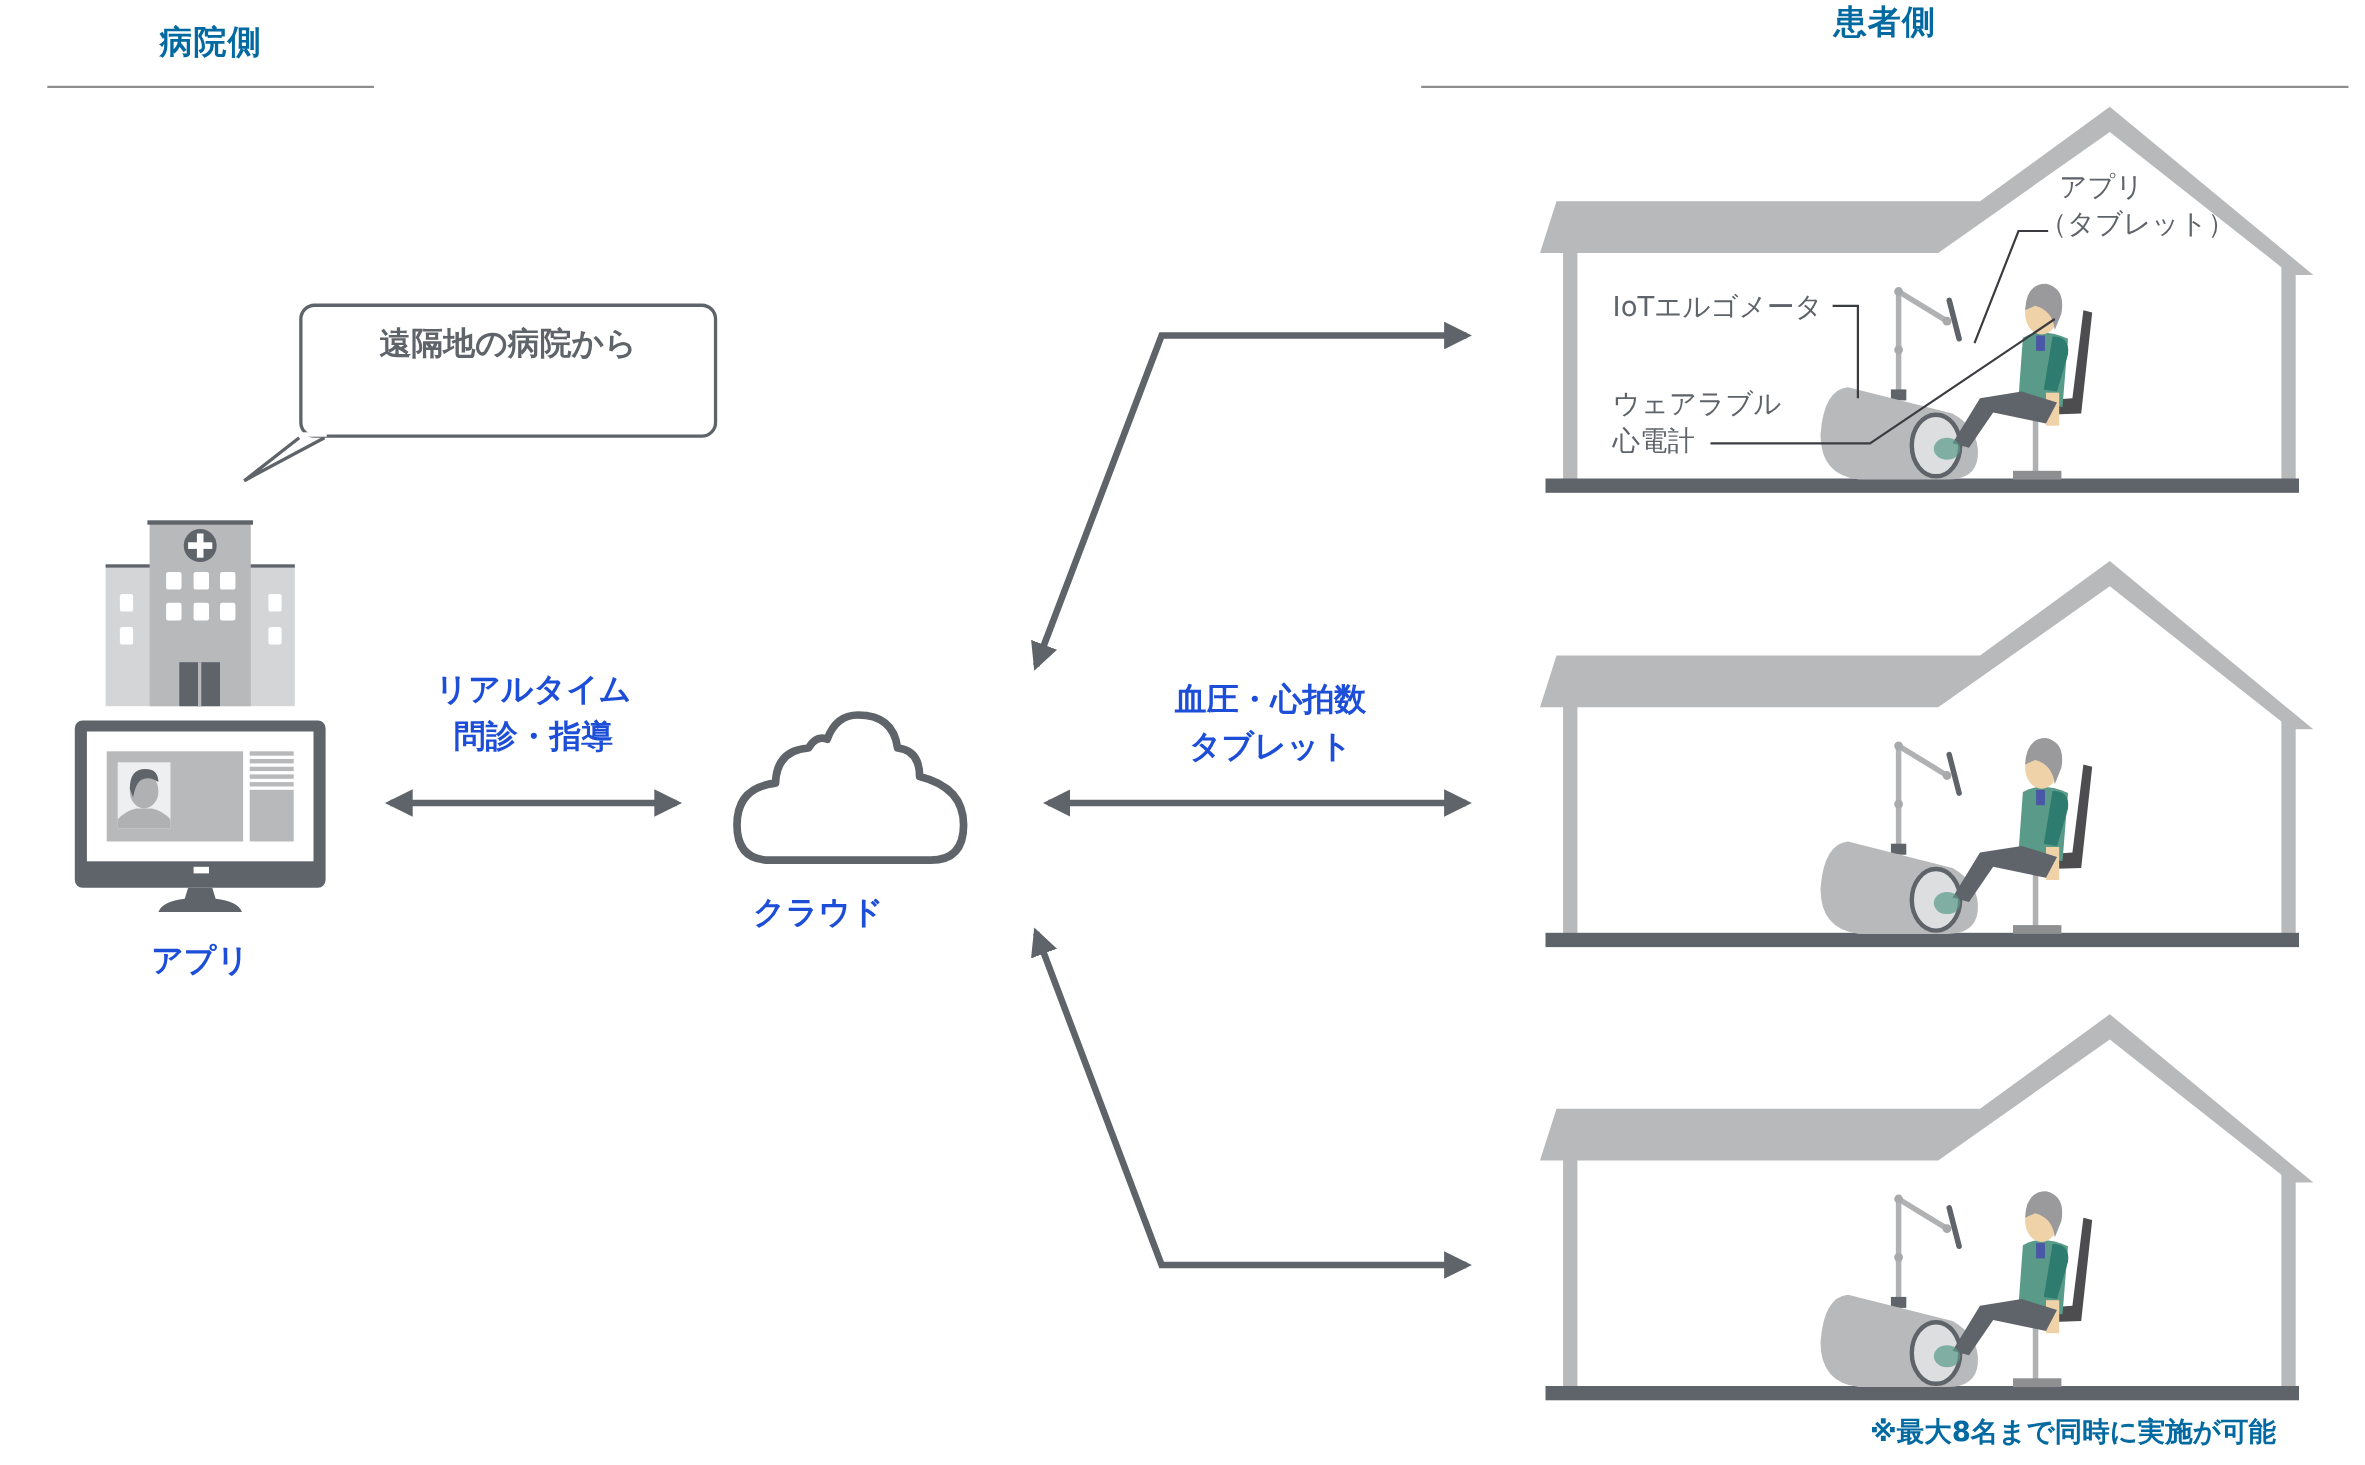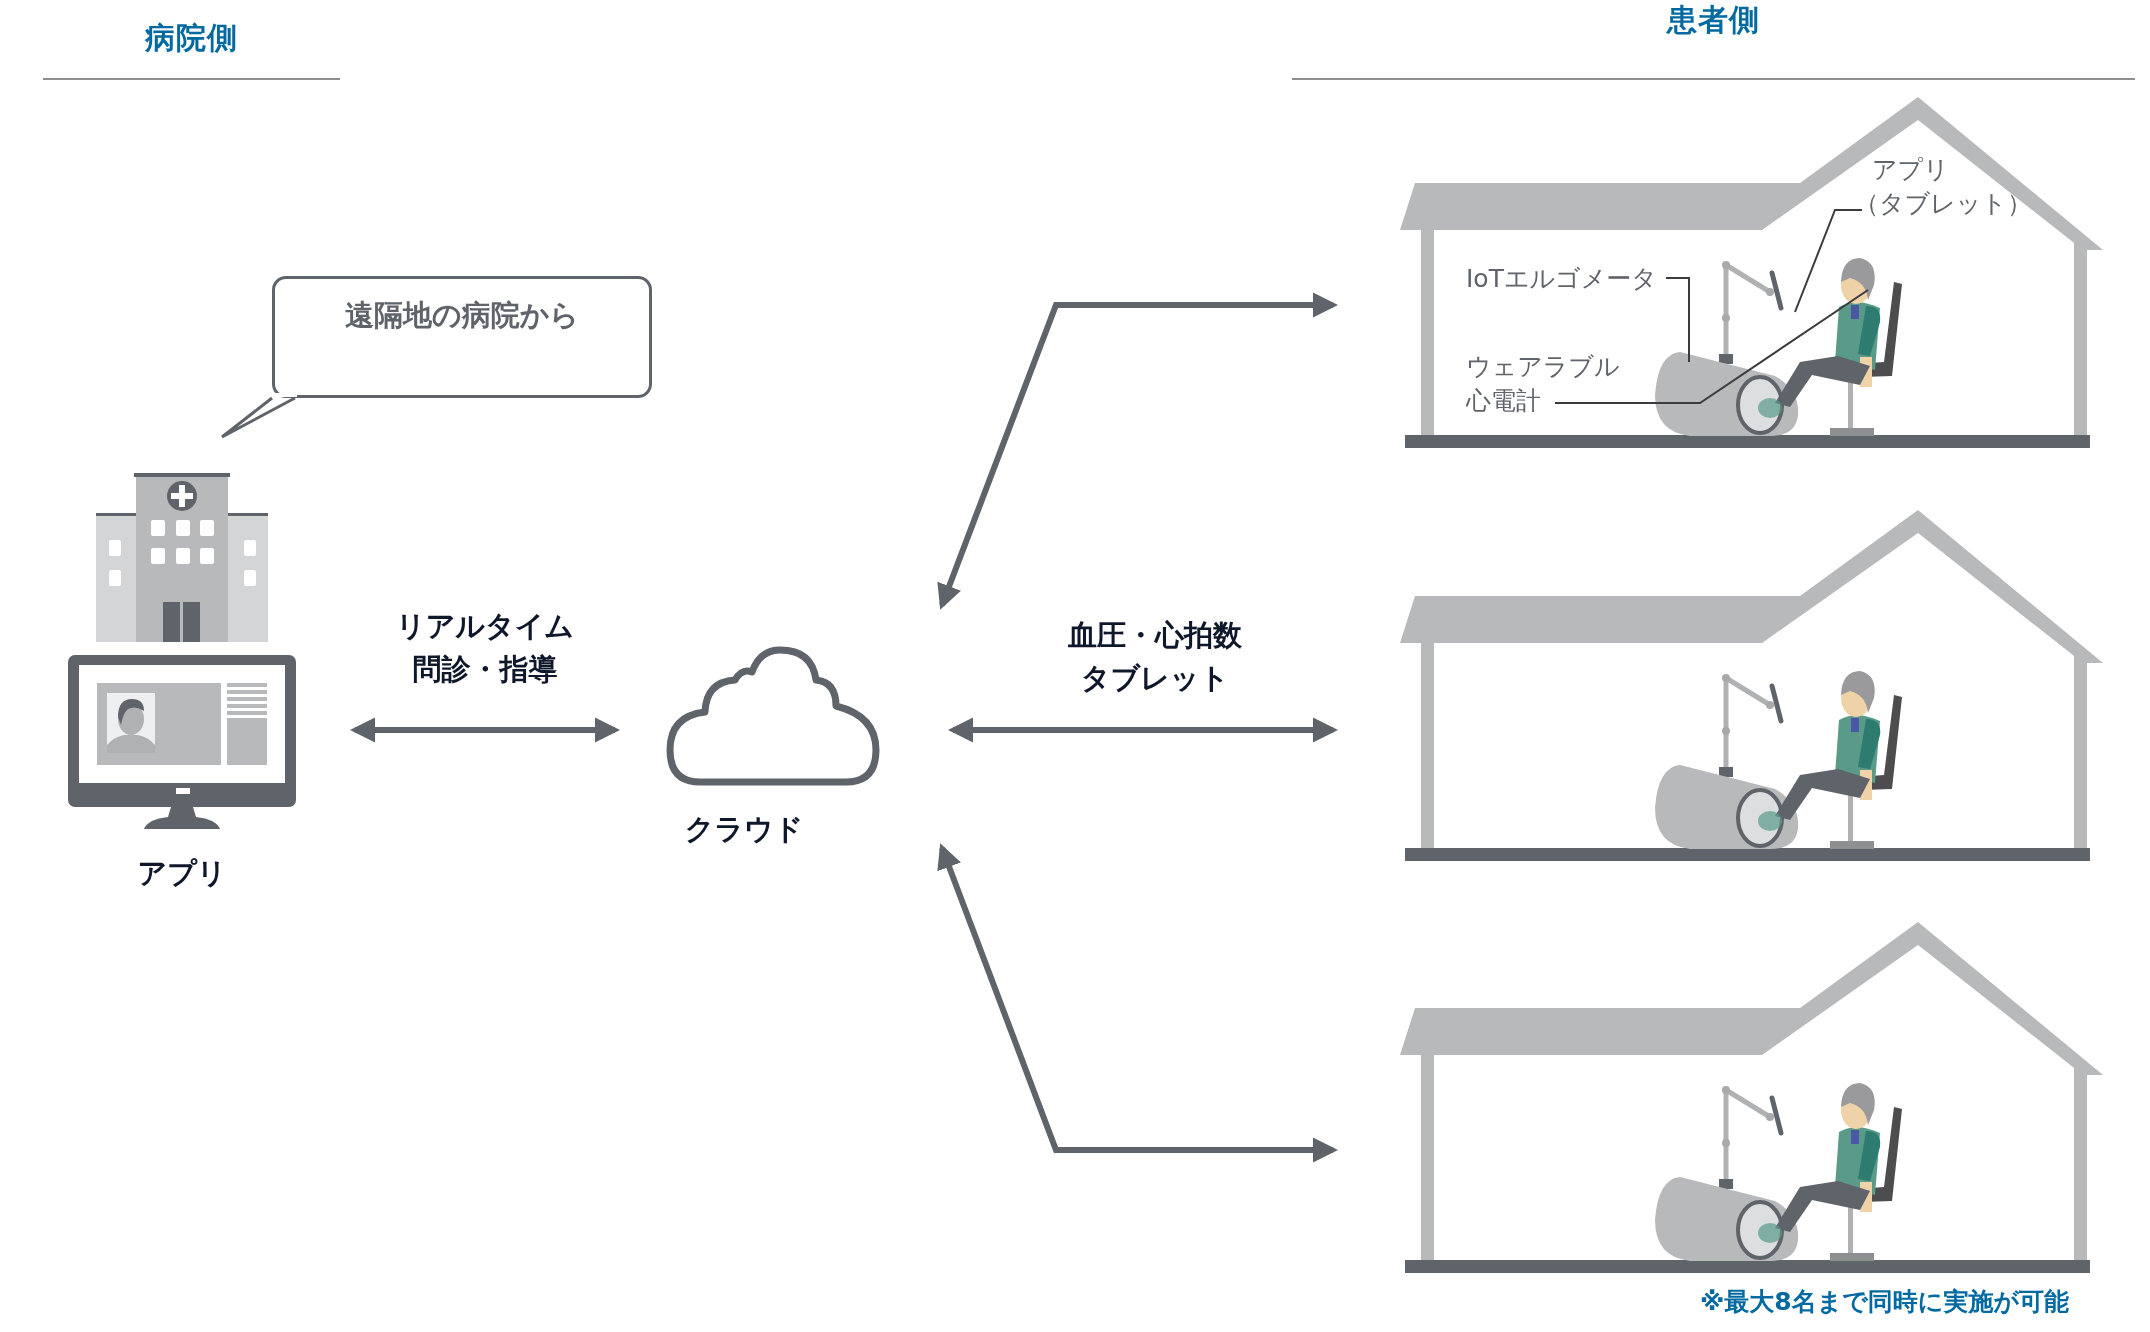--- a/index.html
+++ b/index.html
@@ -1,20 +1,20 @@
 <!DOCTYPE html>
 <html><head>
 <meta charset="utf-8">
 <style>
   html,body{margin:0;padding:0;background:#ffffff;}
   body{width:2150px;height:1332px;position:relative;overflow:hidden;font-family:"DejaVu Sans","Liberation Sans",sans-serif;color:#5f636a;}
   .abs{position:absolute;}
   .section-title{font-size:30px;font-weight:bold;color:#0369a1;text-align:center;letter-spacing:1px;}
   .rule{height:2px;background:#8e8e8e;}
-  .lbl{font-size:29px;color:#0f172a;text-align:center;line-height:43px;font-weight:bold;}
+  .lbl{font-size:29px;color:#1d4ed8;text-align:center;line-height:43px;font-weight:bold;}
   .small{font-size:25px;color:#5f636a;line-height:34px;white-space:nowrap;}
   .bubble{border:3px solid #5f636a;border-radius:14px;background:#fff;box-sizing:border-box;}
   .bubble-text{font-size:29px;font-weight:bold;color:#5f636a;text-align:center;line-height:42px;}
   svg{position:absolute;left:0;top:0;overflow:visible;}
   .note{font-size:25px;font-weight:bold;color:#0369a1;white-space:nowrap;}
 </style>
 </head>
 <body>
 
 <div class="abs section-title" style="left:43px;top:18px;width:297px;">病院側</div>
@@ -24,21 +24,21 @@
 <div class="abs rule" style="left:1292px;top:78px;width:843px;"></div>
 
 <div class="abs" style="left:222px;top:272px;width:430px;height:165px;">
   <svg width="430" height="165">
     <path d="M 73 126 L 0 165 L 50 126" fill="#fff" stroke="#5f636a" stroke-width="3" stroke-linejoin="miter"></path>
   </svg>
   <div class="abs bubble" style="left:50px;top:4px;width:380px;height:122px;"></div>
   <svg width="430" height="165">
     <line x1="52" y1="123" x2="75" y2="123" stroke="#fff" stroke-width="4"></line>
   </svg>
-  <div class="abs bubble-text" style="left:50px;top:22px;width:380px;">
+  <div class="abs bubble-text" style="left:50px;top:22px;width:380px;font-family:Liberation Mono, monospace;">
     <div>遠隔地の病院から</div>
   </div>
 </div>
 
 <svg width="2150" height="1332" style="pointer-events:none;">
   <g transform="translate(96,472)">
     <rect x="0" y="42" width="172" height="128" fill="#d4d5d6"></rect>
     <rect x="0" y="41" width="172" height="3" fill="#5f636a"></rect>
     <rect x="40" y="4" width="92" height="166" fill="#b8b9ba"></rect>
     <rect x="38" y="1" width="96" height="4" fill="#5f636a"></rect>

